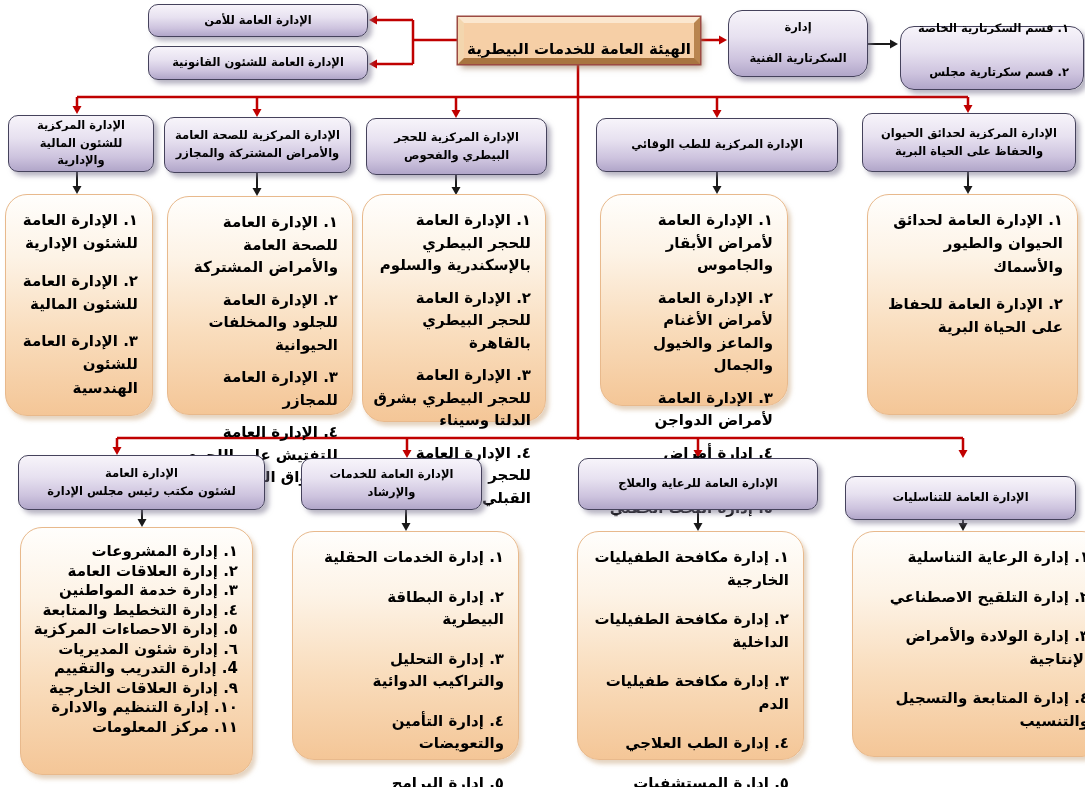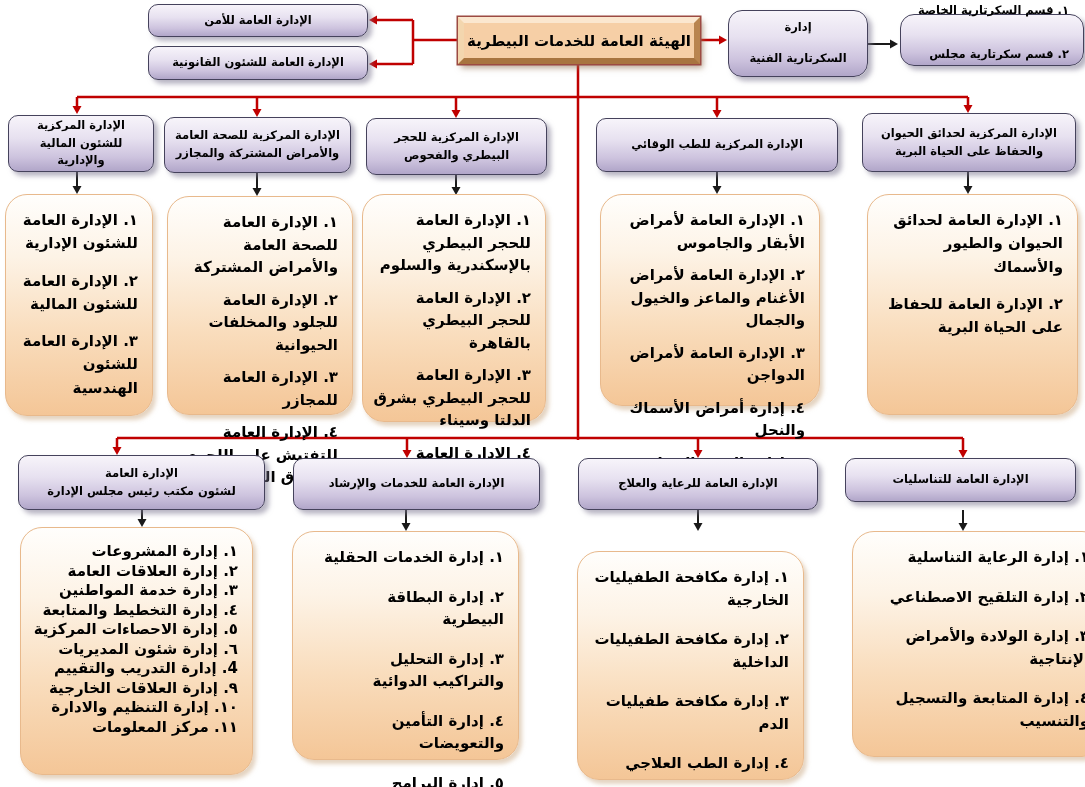--- a/index.html
+++ b/index.html
@@ -34,21 +34,21 @@
   .it{margin:0 0 14px 0;line-height:1.55;text-align:right;}
   .tight .it{margin:0;line-height:19.5px;}
   .mid .it{margin:0 0 10px 0;line-height:1.5;}
   .wide .it{margin:0 0 17px 0;line-height:1.5;}
 
   
   .root-title{
     background:#f6cfa6;
     border:6px solid;border-color:#fbe7cf #b9854f #a8743f #f3d6ae;
     box-shadow:0 0 0 1.5px #9c4a42,3px 4px 6px rgba(150,120,90,.65);
-    display:flex;align-items:center;justify-content:center;
+    display:flex;align-items:flex-end;justify-content:center;
     font-size:15px;direction:rtl;text-align:center;
   }
   .two-line{display:flex;flex-direction:column;justify-content:space-between;
     align-items:center;padding:8px 6px;}
   .rlist{display:flex;flex-direction:column;justify-content:center;gap:12px;
     align-items:flex-start;padding:6px 14px;text-align:right;font-size:11.5px;direction:rtl;}
 </style>
 </head>
 <body>
 
@@ -98,21 +98,21 @@
     <span>الهيئة العامة للخدمات البيطرية</span>
   </div>
 
   <div class="box lav" style="left:148px;top:4px;width:220px;height:33px;">الإدارة العامة للأمن</div>
   <div class="box lav" style="left:148px;top:46px;width:220px;height:34px;">الإدارة العامة للشئون القانونية</div>
 
   <div class="box lav big-r two-line" style="left:728px;top:10px;width:140px;height:67px;">
     <span>إدارة</span>
     <span>السكرتارية الفنية</span>
   </div>
-  <div class="box lav big-r rlist" style="left:900px;top:14px;width:184px;height:52px;">
+  <div class="box lav big-r rlist" style="left:900px;top:26px;width:184px;height:64px;">
     <span class="it">١. قسم السكرتارية الخاصة</span>
     <span class="it">٢. قسم سكرتارية مجلس</span>
   </div>
 
   <div class="box lav" style="left:8px;top:115px;width:146px;height:57px;">الإدارة المركزية
 للشئون المالية والإدارية</div>
   <div class="box lav" style="left:164px;top:117px;width:187px;height:56px;">الإدارة المركزية للصحة العامة
 والأمراض المشتركة والمجازر</div>
   <div class="box lav" style="left:366px;top:118px;width:181px;height:57px;">الإدارة المركزية للحجر
 البيطري والفحوص</div>
@@ -130,58 +130,58 @@
     <div class="it">٢. الإدارة العامة للجلود والمخلفات الحيوانية</div>
     <div class="it">٣. الإدارة العامة للمجازر</div>
     <div class="it">٤. الإدارة العامة للتفتيش على اللحوم وأسواق اللحوم</div>
   </div>
   <div class="box peach mid" style="left:362px;top:194px;width:184px;height:228px;">
     <div class="it">١. الإدارة العامة للحجر البيطري بالإسكندرية والسلوم</div>
     <div class="it">٢. الإدارة العامة للحجر البيطري بالقاهرة</div>
     <div class="it">٣. الإدارة العامة للحجر البيطري بشرق الدلتا وسيناء</div>
     <div class="it">٤. الإدارة العامة للحجر البيطري للوجه القبلي والبحر الأحمر</div>
   </div>
-  <div class="box peach mid" style="left:600px;top:194px;width:220px;height:212px;">
+  <div class="box peach mid" style="left:600px;top:194px;width:188px;height:212px;">
     <div class="it">١. الإدارة العامة لأمراض الأبقار والجاموس</div>
     <div class="it">٢. الإدارة العامة لأمراض الأغنام والماعز والخيول والجمال</div>
     <div class="it">٣. الإدارة العامة لأمراض الدواجن</div>
     <div class="it">٤. إدارة أمراض الأسماك والنحل</div>
     <div class="it">٥. إدارة البحث الحقلي</div>
   </div>
   <div class="box peach" style="left:867px;top:194px;width:211px;height:221px;">
     <div class="it">١. الإدارة العامة لحدائق الحيوان والطيور والأسماك</div>
     <div class="it">٢. الإدارة العامة للحفاظ على الحياة البرية</div>
   </div>
 
   <div class="box lav" style="left:18px;top:455px;width:247px;height:55px;">الإدارة العامة
 لشئون مكتب رئيس مجلس الإدارة</div>
-  <div class="box lav" style="left:293px;top:458px;width:247px;height:52px;">الإدارة العامة للخدمات والإرشاد</div>
+  <div class="box lav" style="left:301px;top:458px;width:181px;height:52px;">الإدارة العامة للخدمات والإرشاد</div>
   <div class="box lav" style="left:578px;top:458px;width:240px;height:52px;">الإدارة العامة للرعاية والعلاج</div>
-  <div class="box lav" style="left:845px;top:458px;width:231px;height:44px;">الإدارة العامة للتناسليات</div>
+  <div class="box lav" style="left:845px;top:476px;width:231px;height:44px;">الإدارة العامة للتناسليات</div>
 
   <div class="box peach tight" style="left:20px;top:527px;width:233px;height:248px;">
     <div class="it">١. إدارة المشروعات</div>
     <div class="it">٢. إدارة العلاقات العامة</div>
     <div class="it">٣. إدارة خدمة المواطنين</div>
     <div class="it">٤. إدارة التخطيط والمتابعة</div>
     <div class="it">٥. إدارة الاحصاءات المركزية</div>
     <div class="it">٦. إدارة شئون المديريات</div>
     <div class="it">4. إدارة التدريب والتقييم</div>
     <div class="it">٩. إدارة العلاقات الخارجية</div>
     <div class="it">١٠. إدارة التنظيم والادارة</div>
     <div class="it">١١. مركز المعلومات</div>
   </div>
   <div class="box peach wide" style="left:292px;top:531px;width:227px;height:229px;padding-left:28px;">
     <div class="it">١. إدارة الخدمات الحقلية</div>
     <div class="it">٢. إدارة البطاقة البيطرية</div>
     <div class="it">٣. إدارة التحليل والتراكيب الدوائية</div>
     <div class="it">٤. إدارة التأمين والتعويضات</div>
     <div class="it">٥. إدارة البرامج والوسائل الإرشادية</div>
   </div>
-  <div class="box peach wide" style="left:577px;top:531px;width:227px;height:229px;margin-top:20px;">
+  <div class="box peach wide" style="left:577px;top:531px;width:227px;height:229px;">
     <div class="it">١. إدارة مكافحة الطفيليات الخارجية</div>
     <div class="it">٢. إدارة مكافحة الطفيليات الداخلية</div>
     <div class="it">٣. إدارة مكافحة طفيليات الدم</div>
     <div class="it">٤. إدارة الطب العلاجي</div>
     <div class="it">٥. إدارة المستشفيات</div>
   </div>
   <div class="box peach wide" style="left:852px;top:531px;width:252px;height:226px;">
     <div class="it">١. إدارة الرعاية التناسلية</div>
     <div class="it">٢. إدارة التلقيح الاصطناعي</div>
     <div class="it">٣. إدارة الولادة والأمراض الإنتاجية</div>

